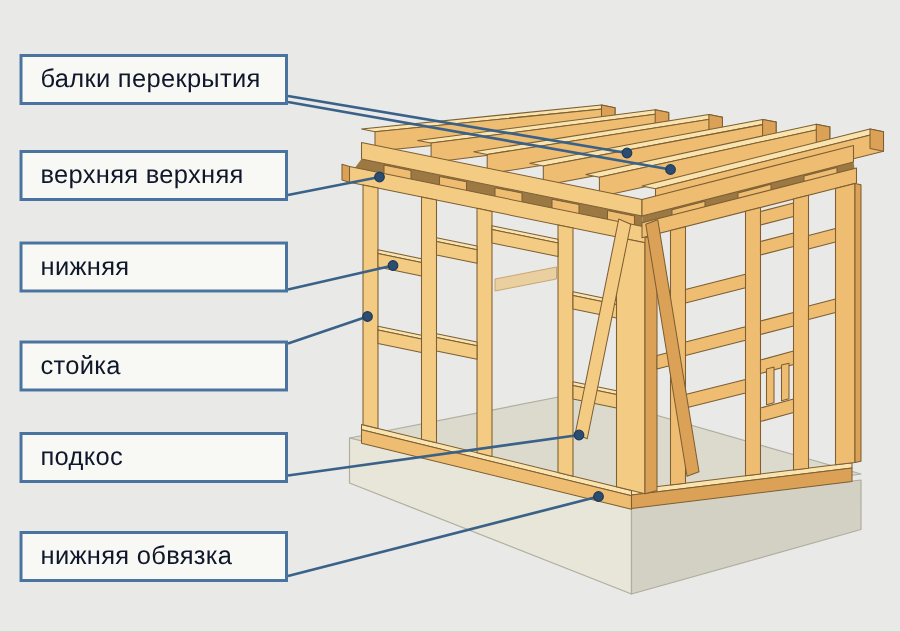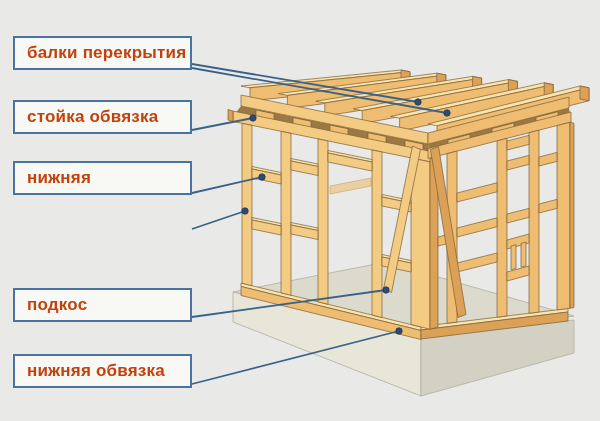--- a/index.html
+++ b/index.html
@@ -2,21 +2,21 @@
 <html><head>
 <meta charset="utf-8">
 <style>
   html,body{margin:0;padding:0;}
   body{font-family:"Liberation Sans","DejaVu Sans",sans-serif;background:#9a9a9a;}
   .canvas{position:relative;width:600px;height:421px;background:#e9e9e7;overflow:hidden;}
   .canvas svg{position:absolute;left:0;top:0;}
   .label-box{
     position:absolute;left:13px;width:179px;height:34px;box-sizing:border-box;
     background:#f8f8f5;border:2px solid #4a73a0;
-    font-size:17px;font-weight:bold;color:#c2410c;
+    font-size:17px;font-weight:normal;color:#0f172a;
     line-height:30px;padding-left:12px;letter-spacing:.2px;
     white-space:nowrap;
   }
   .o{stroke:#7d5f33;stroke-width:.7;stroke-linejoin:round;}
   .ol{stroke:#b0aea0;stroke-width:.8;stroke-linejoin:round;}
   .wf{fill:#f4cb83;}  
   .wf2{fill:#eebd72;} 
   .ws{fill:#dba257;}  
   .wt{fill:#f9e4af;}  
   .wsh{fill:#9c7843;} 
@@ -167,18 +167,19 @@
       <circle class="dot" cx="447" cy="113" r="3.2"></circle>
       <circle class="dot" cx="253" cy="118" r="3.2"></circle>
       <circle class="dot" cx="262" cy="177" r="3.2"></circle>
       <circle class="dot" cx="245" cy="211" r="3.2"></circle>
       <circle class="dot" cx="386" cy="290" r="3.2"></circle>
       <circle class="dot" cx="399" cy="331" r="3.2"></circle>
     </g>
   </svg>
 
   <div class="label-box" style="top:36px">балки перекрытия</div>
-  <div class="label-box" style="top:100px">стойка обвязка</div>
+  <div class="label-box" style="top:100px">верхняя верхняя</div>
   <div class="label-box" style="top:161px">нижняя</div>
+  <div class="label-box" style="top:227px">стойка</div>
   <div class="label-box" style="top:354px">нижняя обвязка</div>
   <div class="label-box" style="top:288px">подкос</div>
 
 </div>
 
 </body></html>

